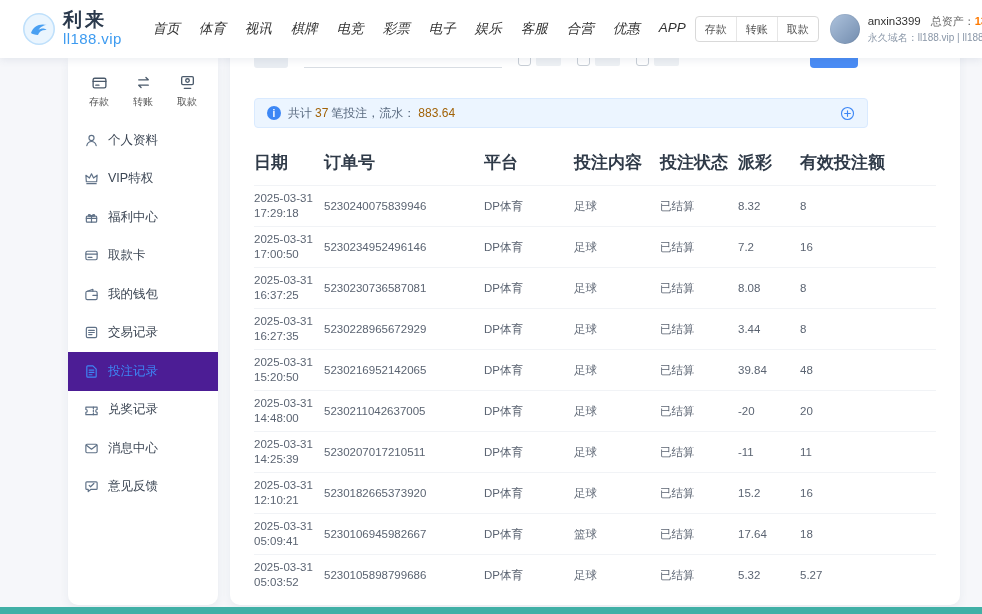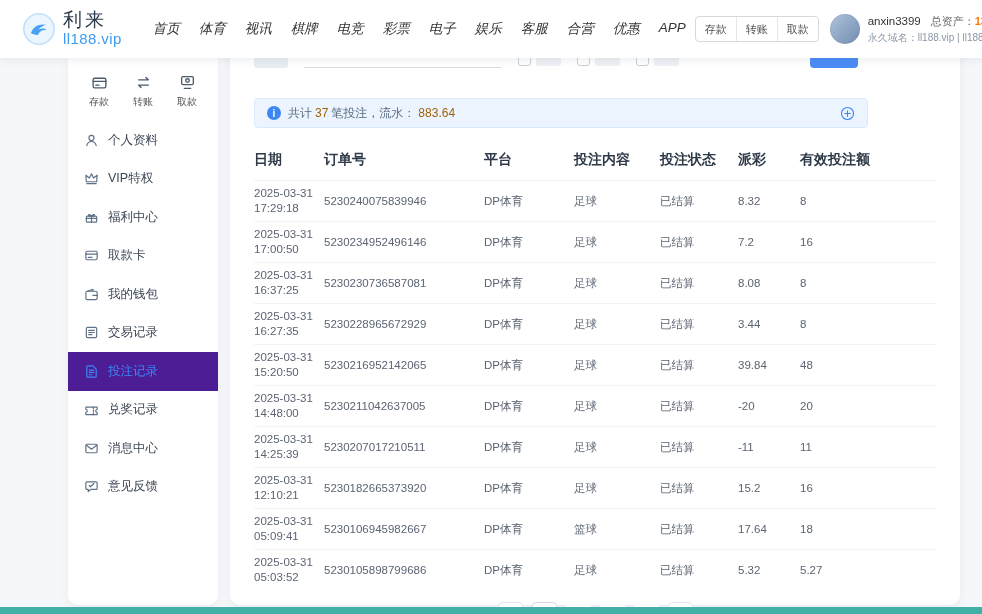--- a/index.html
+++ b/index.html
@@ -7,21 +7,21 @@
   body{
     font-family:"Liberation Sans","DejaVu Sans",sans-serif;
     background:#f6f7fa;color:#333;overflow:hidden;position:relative;
   }
   
   .navbar{position:absolute;top:0;left:0;width:100%;height:58px;background:#fff;
     display:flex;align-items:center;padding:0 14px;z-index:20;
     box-shadow:0 2px 8px rgba(60,80,120,.10);}
   .logo{display:flex;align-items:center;gap:7px;margin-left:8px;cursor:pointer;}
   .logo-text{display:flex;flex-direction:column;line-height:1.1;}
-  .logo-text .cn{font-size:19px;font-weight:400;color:#2b3a4d;letter-spacing:3px;}
+  .logo-text .cn{font-size:19px;font-weight:700;color:#2b3a4d;letter-spacing:3px;}
   .logo-text .domain{font-size:15px;color:#3d9bf0;letter-spacing:.4px;}
   .main-nav{display:flex;margin-left:22px;gap:1px;}
   .nav-item{font-size:13.5px;color:#333;padding:6px 9px;cursor:pointer;white-space:nowrap;text-decoration:none;font-style:italic;}
   .nav-right{margin-left:auto;display:flex;align-items:center;gap:11px;}
   .wallet-group{display:flex;align-items:center;border:1px solid #d9d9d9;border-radius:4px;height:26px;overflow:hidden;background:#fff;}
   .wg-item{font-size:11px;color:#555;padding:0 9px;line-height:24px;cursor:pointer;white-space:nowrap;}
   .wg-item + .wg-item{border-left:1px solid #e6e6e6;}
   .user-block{display:flex;align-items:center;gap:8px;}
   .avatar{width:30px;height:30px;border-radius:50%;flex:0 0 auto;cursor:pointer;
     background:linear-gradient(135deg,#aec3dd,#728cae);box-shadow:inset 0 0 0 1px rgba(0,0,0,.05);}
@@ -58,21 +58,21 @@
   .f-btn{margin-left:auto;margin-right:78px;width:48px;height:26px;background:#4a8cf5;border-radius:4px;cursor:pointer;border:none;}
   
   .info-bar{margin-top:28px;width:614px;height:30px;background:#ecf5ff;border:1px solid #d9eaff;
     border-radius:4px;display:flex;align-items:center;gap:7px;padding:0 12px;font-size:12px;color:#5a6b80;}
   .info-i{width:14px;height:14px;border-radius:50%;background:#3d87f5;color:#fff;font-size:10px;
     font-weight:700;display:flex;align-items:center;justify-content:center;font-style:normal;flex:0 0 auto;}
   .info-num{color:#a16207;margin:0 3px;}
   .plus-circle{margin-left:auto;width:15px;height:15px;color:#3d87f5;cursor:pointer;}
   
   .bet-table{width:100%;border-collapse:collapse;table-layout:fixed;margin-top:14px;}
-  .bet-table th{font-size:14px;font-weight:700;color:#2f3a48;text-align:left;padding:9px 0 11px;}
+  .bet-table th{font-size:17px;font-weight:700;color:#2f3a48;text-align:left;padding:9px 0 11px;}
   .bet-table td{font-size:11.5px;color:#5b6472;padding:4.5px 0;border-top:1px solid #f1f3f6;vertical-align:middle;}
   .cell-date{line-height:1.35;}
   
   .pager{display:flex;justify-content:center;align-items:center;gap:9px;margin-top:12px;}
   .pg{min-width:25px;height:25px;display:flex;align-items:center;justify-content:center;
     font-size:12px;color:#606a76;border-radius:4px;cursor:pointer;background:#fff;padding:0 4px;}
   .pg.arrow{border:1px solid #e2e5e9;color:#9aa3ad;font-size:13px;}
   .pg.current{border:1px solid #d2d8de;color:#3d87f5;}
   
   .footer-strip{position:absolute;left:0;right:0;bottom:0;height:7px;background:#41b0a6;z-index:30;}

